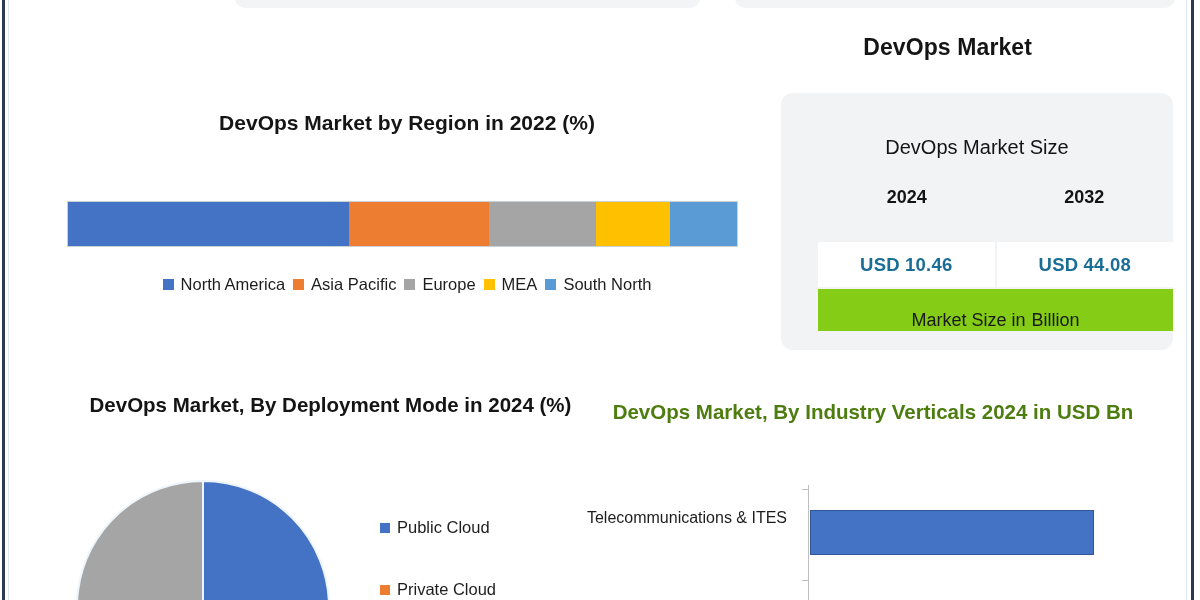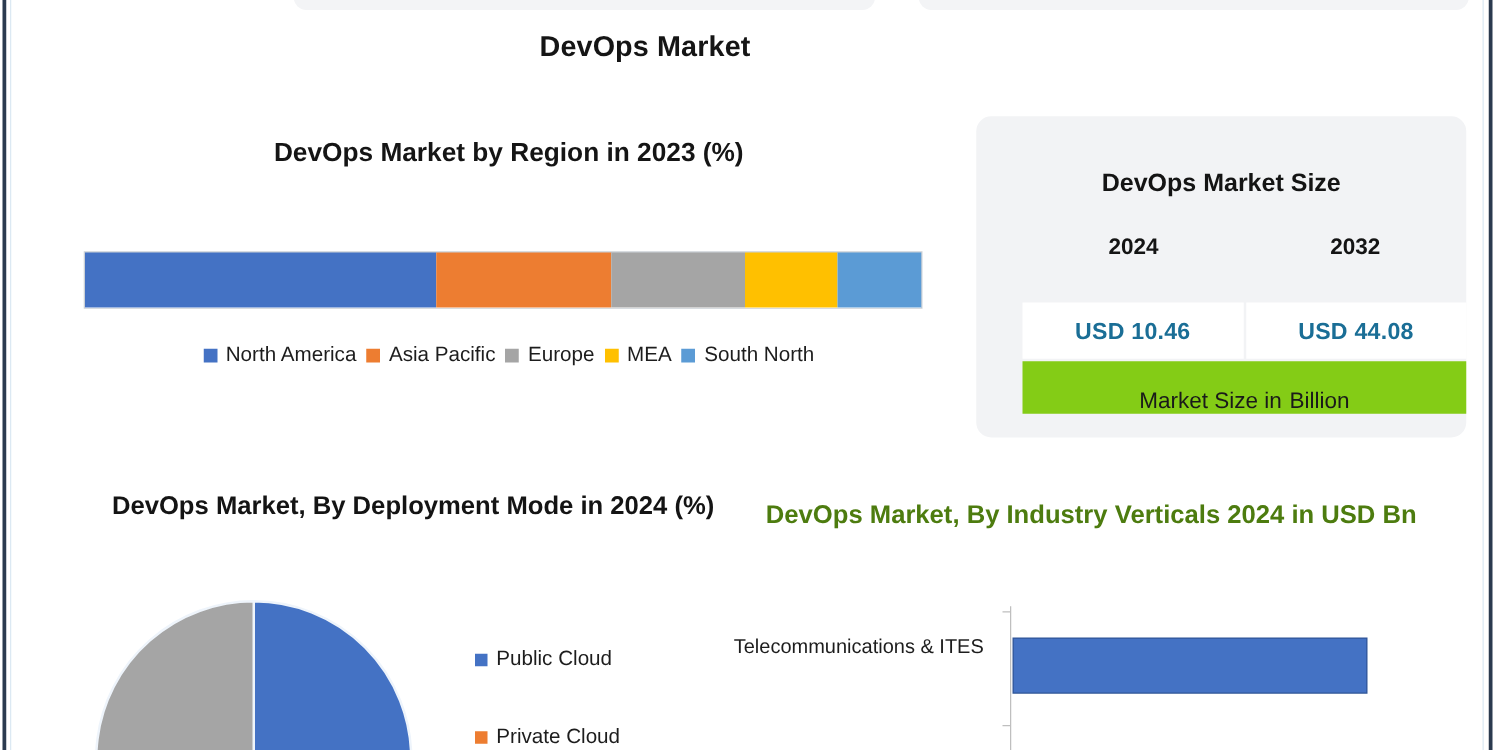--- a/index.html
+++ b/index.html
@@ -49,23 +49,23 @@
     background: #f3f4f6;
     border-radius: 10px;
   }
   .top-card.one { left: 235px; width: 465px; }
   .top-card.two { left: 735px; width: 440px; }
 
   
   .main-title {
     position: absolute;
     left: 0;
-    top: 24px;
+    top: 34px;
     width: 1032px;
-    text-align: center;
+    text-align: right;
     font-size: 23px;
     font-weight: bold;
     color: #151515;
     letter-spacing: .1px;
   }
 
   
   .region-title {
     position: absolute;
     left: 62px;
@@ -126,21 +126,21 @@
     background: #f2f3f5;
     border-radius: 12px;
   }
   .size-panel-title {
     position: absolute;
     left: 0;
     top: 43px;
     width: 392px;
     text-align: center;
     font-size: 20px;
-    font-weight: bold;
+    font-weight: normal;
     color: #141414;
   }
   .size-years {
     position: absolute;
     left: 37px;
     top: 94px;
     width: 355px;
     display: flex;
   }
   .size-year {
@@ -277,21 +277,21 @@
   <div class="frame-rule left"></div>
   <div class="frame-inner-rule left"></div>
   <div class="frame-rule right"></div>
   <div class="frame-inner-rule right"></div>
 
   <div class="top-card one"></div>
   <div class="top-card two"></div>
 
   <div class="main-title">DevOps Market</div>
 
-  <div class="region-title">DevOps Market by Region in 2023 (%)</div>
+  <div class="region-title">DevOps Market by Region in 2022 (%)</div>
 
   <div class="stacked-bar" id="stacked-bar">
       <div class="stacked-seg" style="width: 42%; background: rgb(68, 114, 196);"></div>
       <div class="stacked-seg" style="width: 21%; background: rgb(237, 125, 49);"></div>
       <div class="stacked-seg" style="width: 16%; background: rgb(165, 165, 165);"></div>
       <div class="stacked-seg" style="width: 11%; background: rgb(255, 192, 0);"></div>
       <div class="stacked-seg" style="width: 10%; background: rgb(91, 155, 213);"></div>
     </div>
 
   <div class="region-legend" id="region-legend">

